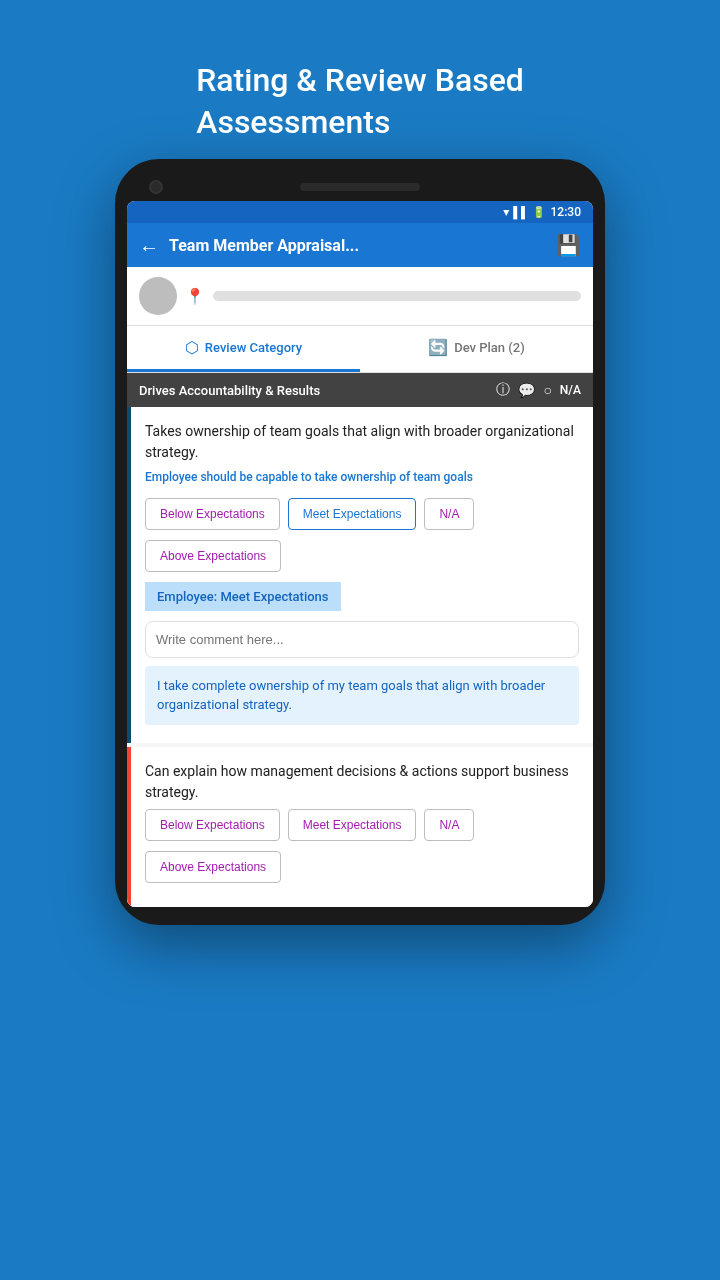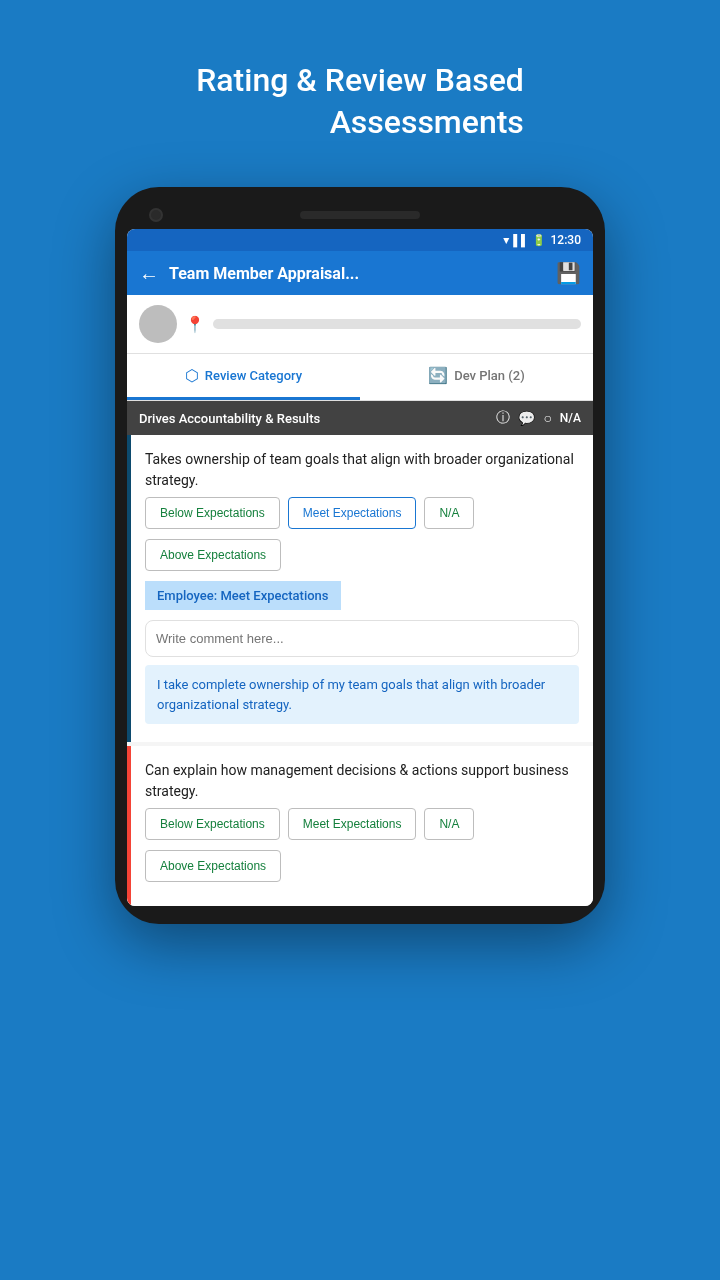--- a/index.html
+++ b/index.html
@@ -10,23 +10,23 @@
       font-family: 'Roboto', Arial, sans-serif;
       display: flex;
       flex-direction: column;
       align-items: center;
       overflow: hidden;
     }
     .page-title {
       color: white;
       font-size: 32px;
       font-weight: 500;
-      text-align: right;
+      text-align: left;
       margin-top: 60px;
-      margin-bottom: 44px;
+      margin-bottom: 16px;
       line-height: 1.3;
       padding: 0 80px;
     }
     .phone-outer {
       width: 490px;
       background: #1a1a1a;
       border-radius: 44px;
       padding: 18px 12px 18px 12px;
       box-shadow: 0 20px 60px rgba(0,0,0,0.4);
       position: relative;
@@ -206,21 +206,21 @@
     
     .rating-buttons {
       display: flex;
       flex-wrap: wrap;
       gap: 8px;
       margin-bottom: 10px;
     }
     .rating-btn {
       border: 1.5px solid #bdbdbd;
       background: white;
-      color: #15803d;
+      color: #a21caf;
       border-radius: 4px;
       padding: 8px 14px;
       font-size: 12px;
       cursor: pointer;
     }
     .rating-btn.selected {
       border-color: #1976d2;
       color: #1976d2;
     }
     
@@ -314,20 +314,21 @@
     <div class="section-header">
       <span class="section-header-text">Drives Accountability &amp; Results</span>
       <span class="info-icon">ⓘ</span>
       <span class="comment-icon">💬</span>
       <span class="circle-icon">○</span>
       <span class="na-label">N/A</span>
     </div>
 
     <div class="assessment-card">
       <p class="assessment-text">Takes ownership of team goals that align with broader organizational strategy.</p>
+      <p class="assessment-subtext">Employee should be capable to take ownership of team goals</p>
 
       <div class="rating-buttons">
         <button class="rating-btn">Below Expectations</button>
         <button class="rating-btn selected">Meet Expectations</button>
         <button class="rating-btn">N/A</button>
       </div>
       <div class="rating-buttons">
         <button class="rating-btn">Above Expectations</button>
       </div>
 

